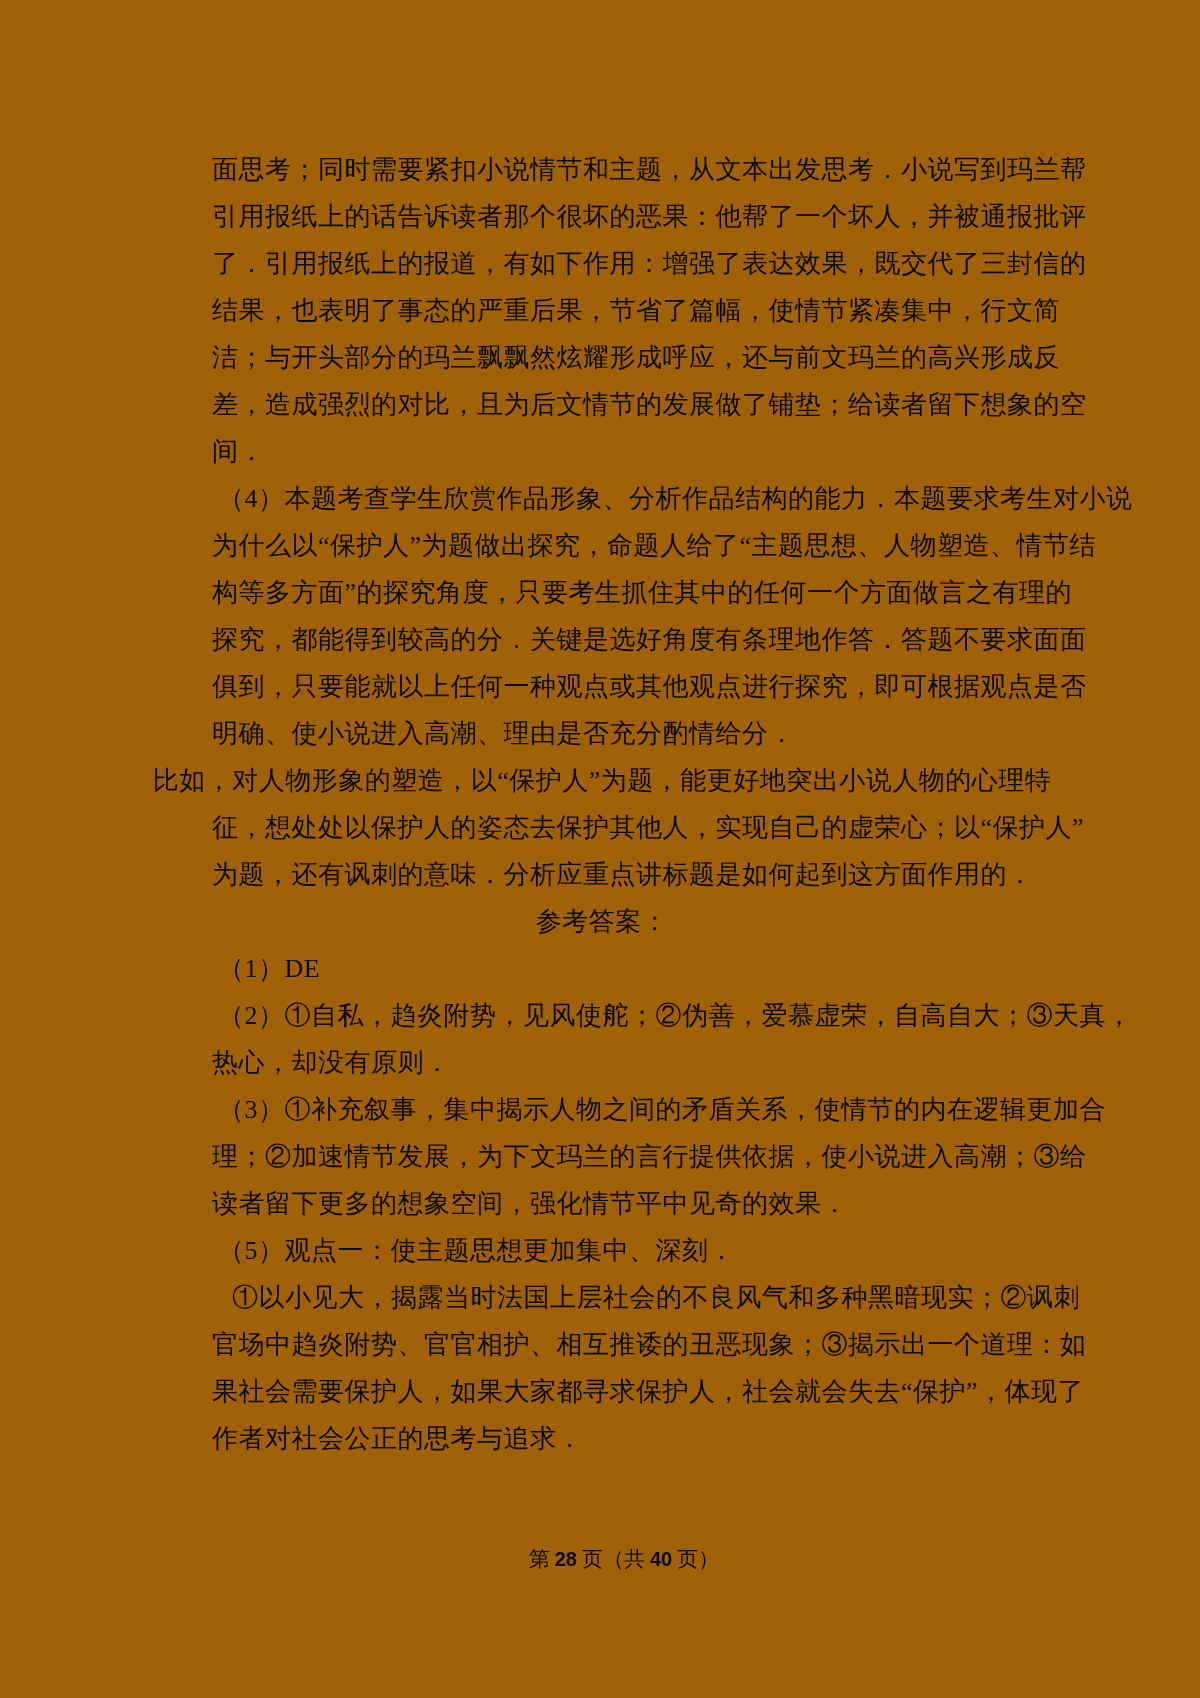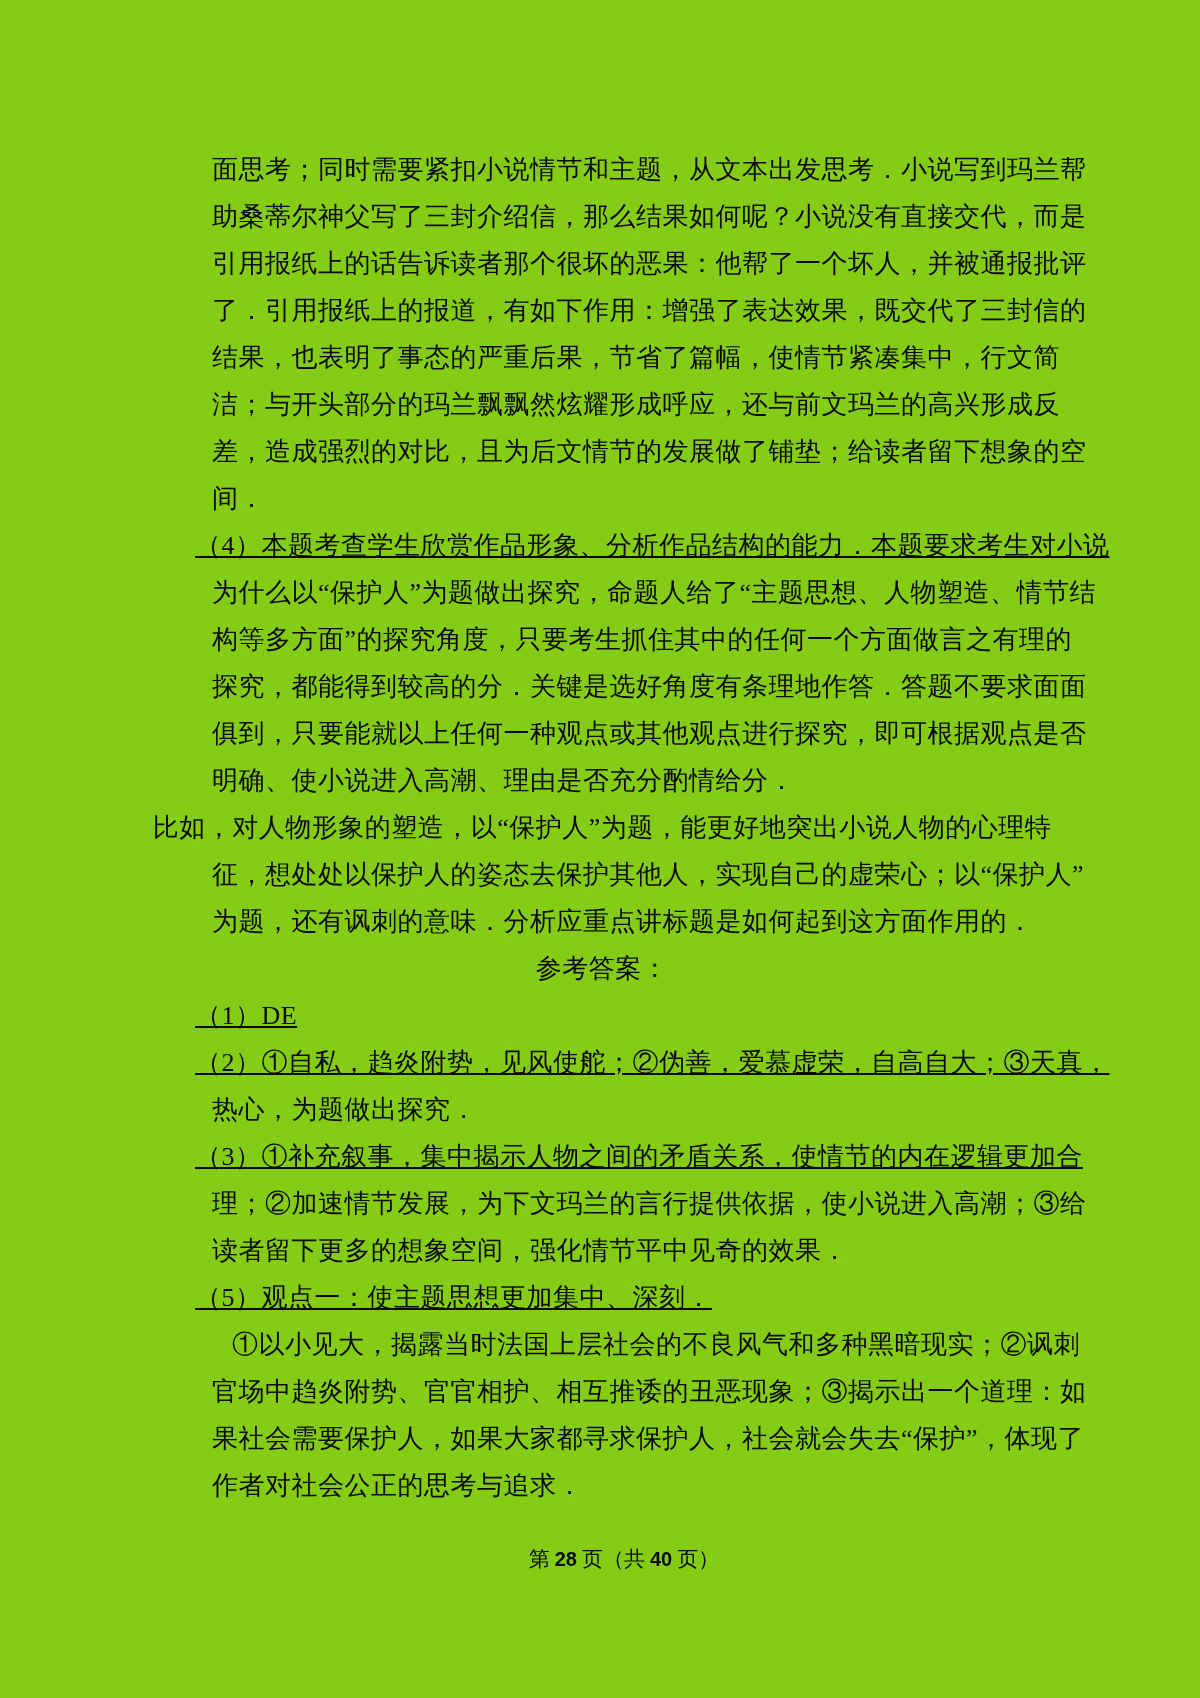--- a/index.html
+++ b/index.html
@@ -4,40 +4,40 @@
 <style>
   html, body {
     margin: 0;
     padding: 0;
     background: #ffffff;
   }
   .page {
     position: relative;
     width: 1200px;
     height: 1698px;
-    background: #84cc16;
+    background: #a16207;
     overflow: hidden;
     font-family: "Liberation Serif", "DejaVu Serif", serif;
     color: #0a0a0a;
   }
   .content {
     position: absolute;
     top: 146px;
     left: 142px;
     width: 920px;
   }
   .line {
     font-size: 26px;
     line-height: 47px;
     height: 47px;
     white-space: nowrap;
     letter-spacing: 0.5px;
   }
   .flush { margin-left: 0; text-align: center; }
-  .num   { margin-left: 53px; text-decoration: underline; }
+  .num   { margin-left: 76px; }
   .cont  { margin-left: 70px; }
   .sub   { margin-left: 90px; text-align: right; }
   .footer {
     position: absolute;
     top: 1544px;
     left: 0;
     width: 1190px;
     text-align: center;
     font-size: 21px;
     line-height: 30px;
@@ -50,40 +50,39 @@
     font-size: 20px;
     margin: 0 5px;
   }
 </style>
 </head>
 <body>
 
 <div class="page">
   <div class="content">
     <div class="line cont">面思考；同时需要紧扣小说情节和主题，从文本出发思考．小说写到玛兰帮</div>
-    <div class="line cont">助桑蒂尔神父写了三封介绍信，那么结果如何呢？小说没有直接交代，而是</div>
     <div class="line cont">引用报纸上的话告诉读者那个很坏的恶果：他帮了一个坏人，并被通报批评</div>
     <div class="line cont">了．引用报纸上的报道，有如下作用：增强了表达效果，既交代了三封信的</div>
     <div class="line cont">结果，也表明了事态的严重后果，节省了篇幅，使情节紧凑集中，行文简</div>
     <div class="line cont">洁；与开头部分的玛兰飘飘然炫耀形成呼应，还与前文玛兰的高兴形成反</div>
     <div class="line cont">差，造成强烈的对比，且为后文情节的发展做了铺垫；给读者留下想象的空</div>
     <div class="line cont">间．</div>
     <div class="line num">（4）本题考查学生欣赏作品形象、分析作品结构的能力．本题要求考生对小说</div>
     <div class="line cont">为什么以“保护人”为题做出探究，命题人给了“主题思想、人物塑造、情节结</div>
     <div class="line cont">构等多方面”的探究角度，只要考生抓住其中的任何一个方面做言之有理的</div>
     <div class="line cont">探究，都能得到较高的分．关键是选好角度有条理地作答．答题不要求面面</div>
     <div class="line cont">俱到，只要能就以上任何一种观点或其他观点进行探究，即可根据观点是否</div>
     <div class="line cont">明确、使小说进入高潮、理由是否充分酌情给分．</div>
     <div class="line flush">比如，对人物形象的塑造，以“保护人”为题，能更好地突出小说人物的心理特</div>
     <div class="line cont">征，想处处以保护人的姿态去保护其他人，实现自己的虚荣心；以“保护人”</div>
     <div class="line cont">为题，还有讽刺的意味．分析应重点讲标题是如何起到这方面作用的．</div>
     <div class="line flush">参考答案：</div>
     <div class="line num">（1）DE</div>
     <div class="line num">（2）①自私，趋炎附势，见风使舵；②伪善，爱慕虚荣，自高自大；③天真，</div>
-    <div class="line cont">热心，为题做出探究．</div>
+    <div class="line cont">热心，却没有原则．</div>
     <div class="line num">（3）①补充叙事，集中揭示人物之间的矛盾关系，使情节的内在逻辑更加合</div>
     <div class="line cont">理；②加速情节发展，为下文玛兰的言行提供依据，使小说进入高潮；③给</div>
     <div class="line cont">读者留下更多的想象空间，强化情节平中见奇的效果．</div>
     <div class="line num">（5）观点一：使主题思想更加集中、深刻．</div>
     <div class="line sub">①以小见大，揭露当时法国上层社会的不良风气和多种黑暗现实；②讽刺</div>
     <div class="line cont">官场中趋炎附势、官官相护、相互推诿的丑恶现象；③揭示出一个道理：如</div>
     <div class="line cont">果社会需要保护人，如果大家都寻求保护人，社会就会失去“保护”，体现了</div>
     <div class="line cont">作者对社会公正的思考与追求．</div>
   </div>
 

